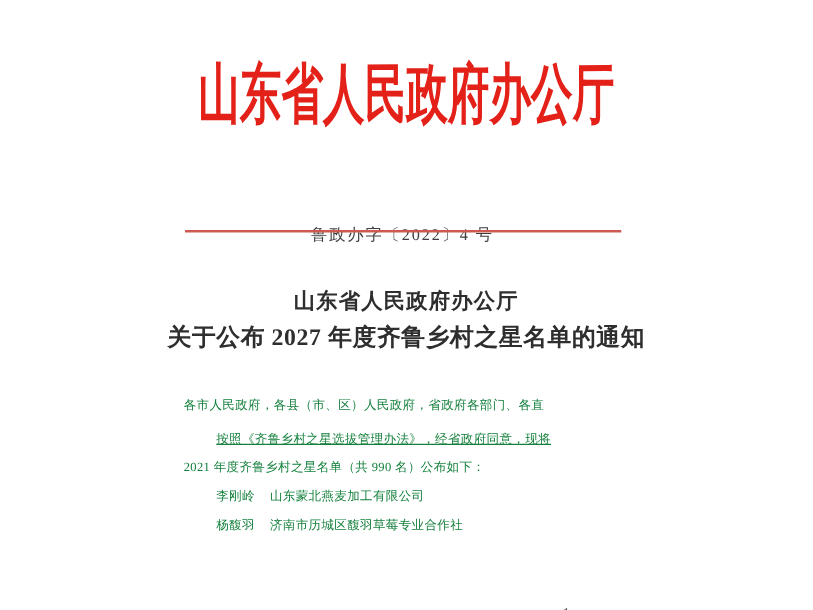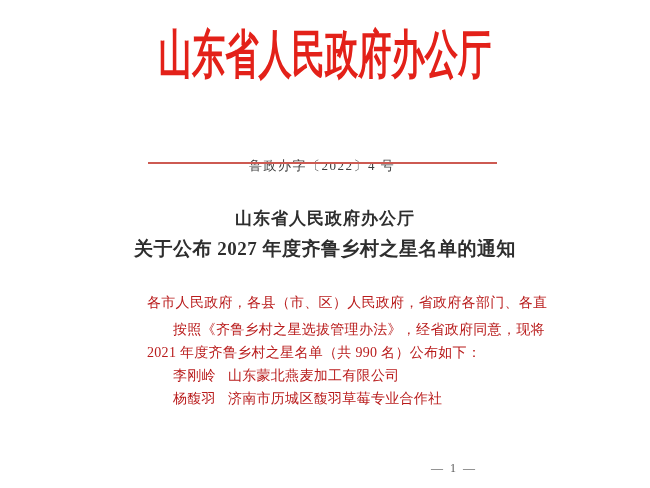--- a/index.html
+++ b/index.html
@@ -12,20 +12,21 @@
     background: #ffffff;
     position: relative;
     overflow: hidden;
     font-family: "Liberation Serif", "DejaVu Serif", serif;
     color: #434343;
   }
   .sheet {
     position: absolute;
     inset: 0;
     background: #ffffff;
+    margin-top: 22px;
   }
   
   .masthead {
     position: absolute;
     top: 22px;
     left: 0;
     right: 0;
     text-align: center;
     white-space: nowrap;
   }
@@ -83,34 +84,35 @@
     letter-spacing: 0.5px;
     line-height: 24px;
     white-space: nowrap;
   }
   
   .body-text {
     position: absolute;
     top: 291px;
     left: 147px;
     width: 385px;
-    font-size: 14px;
+    font-size: 10px;
     letter-spacing: 0.3px;
-    color: #b91c1c;
+    color: #15803d;
   }
   .line {
     height: 23px;
     line-height: 23px;
     white-space: nowrap;
   }
   .indent {
     padding-left: 26px;
   }
   .gap-top {
     margin-top: 4px;
+    text-decoration: underline;
   }
   .star-row .star-name {
     margin-right: 12px;
   }
   
   .page-number {
     position: absolute;
     top: 461px;
     left: 431px;
     font-size: 12px;

